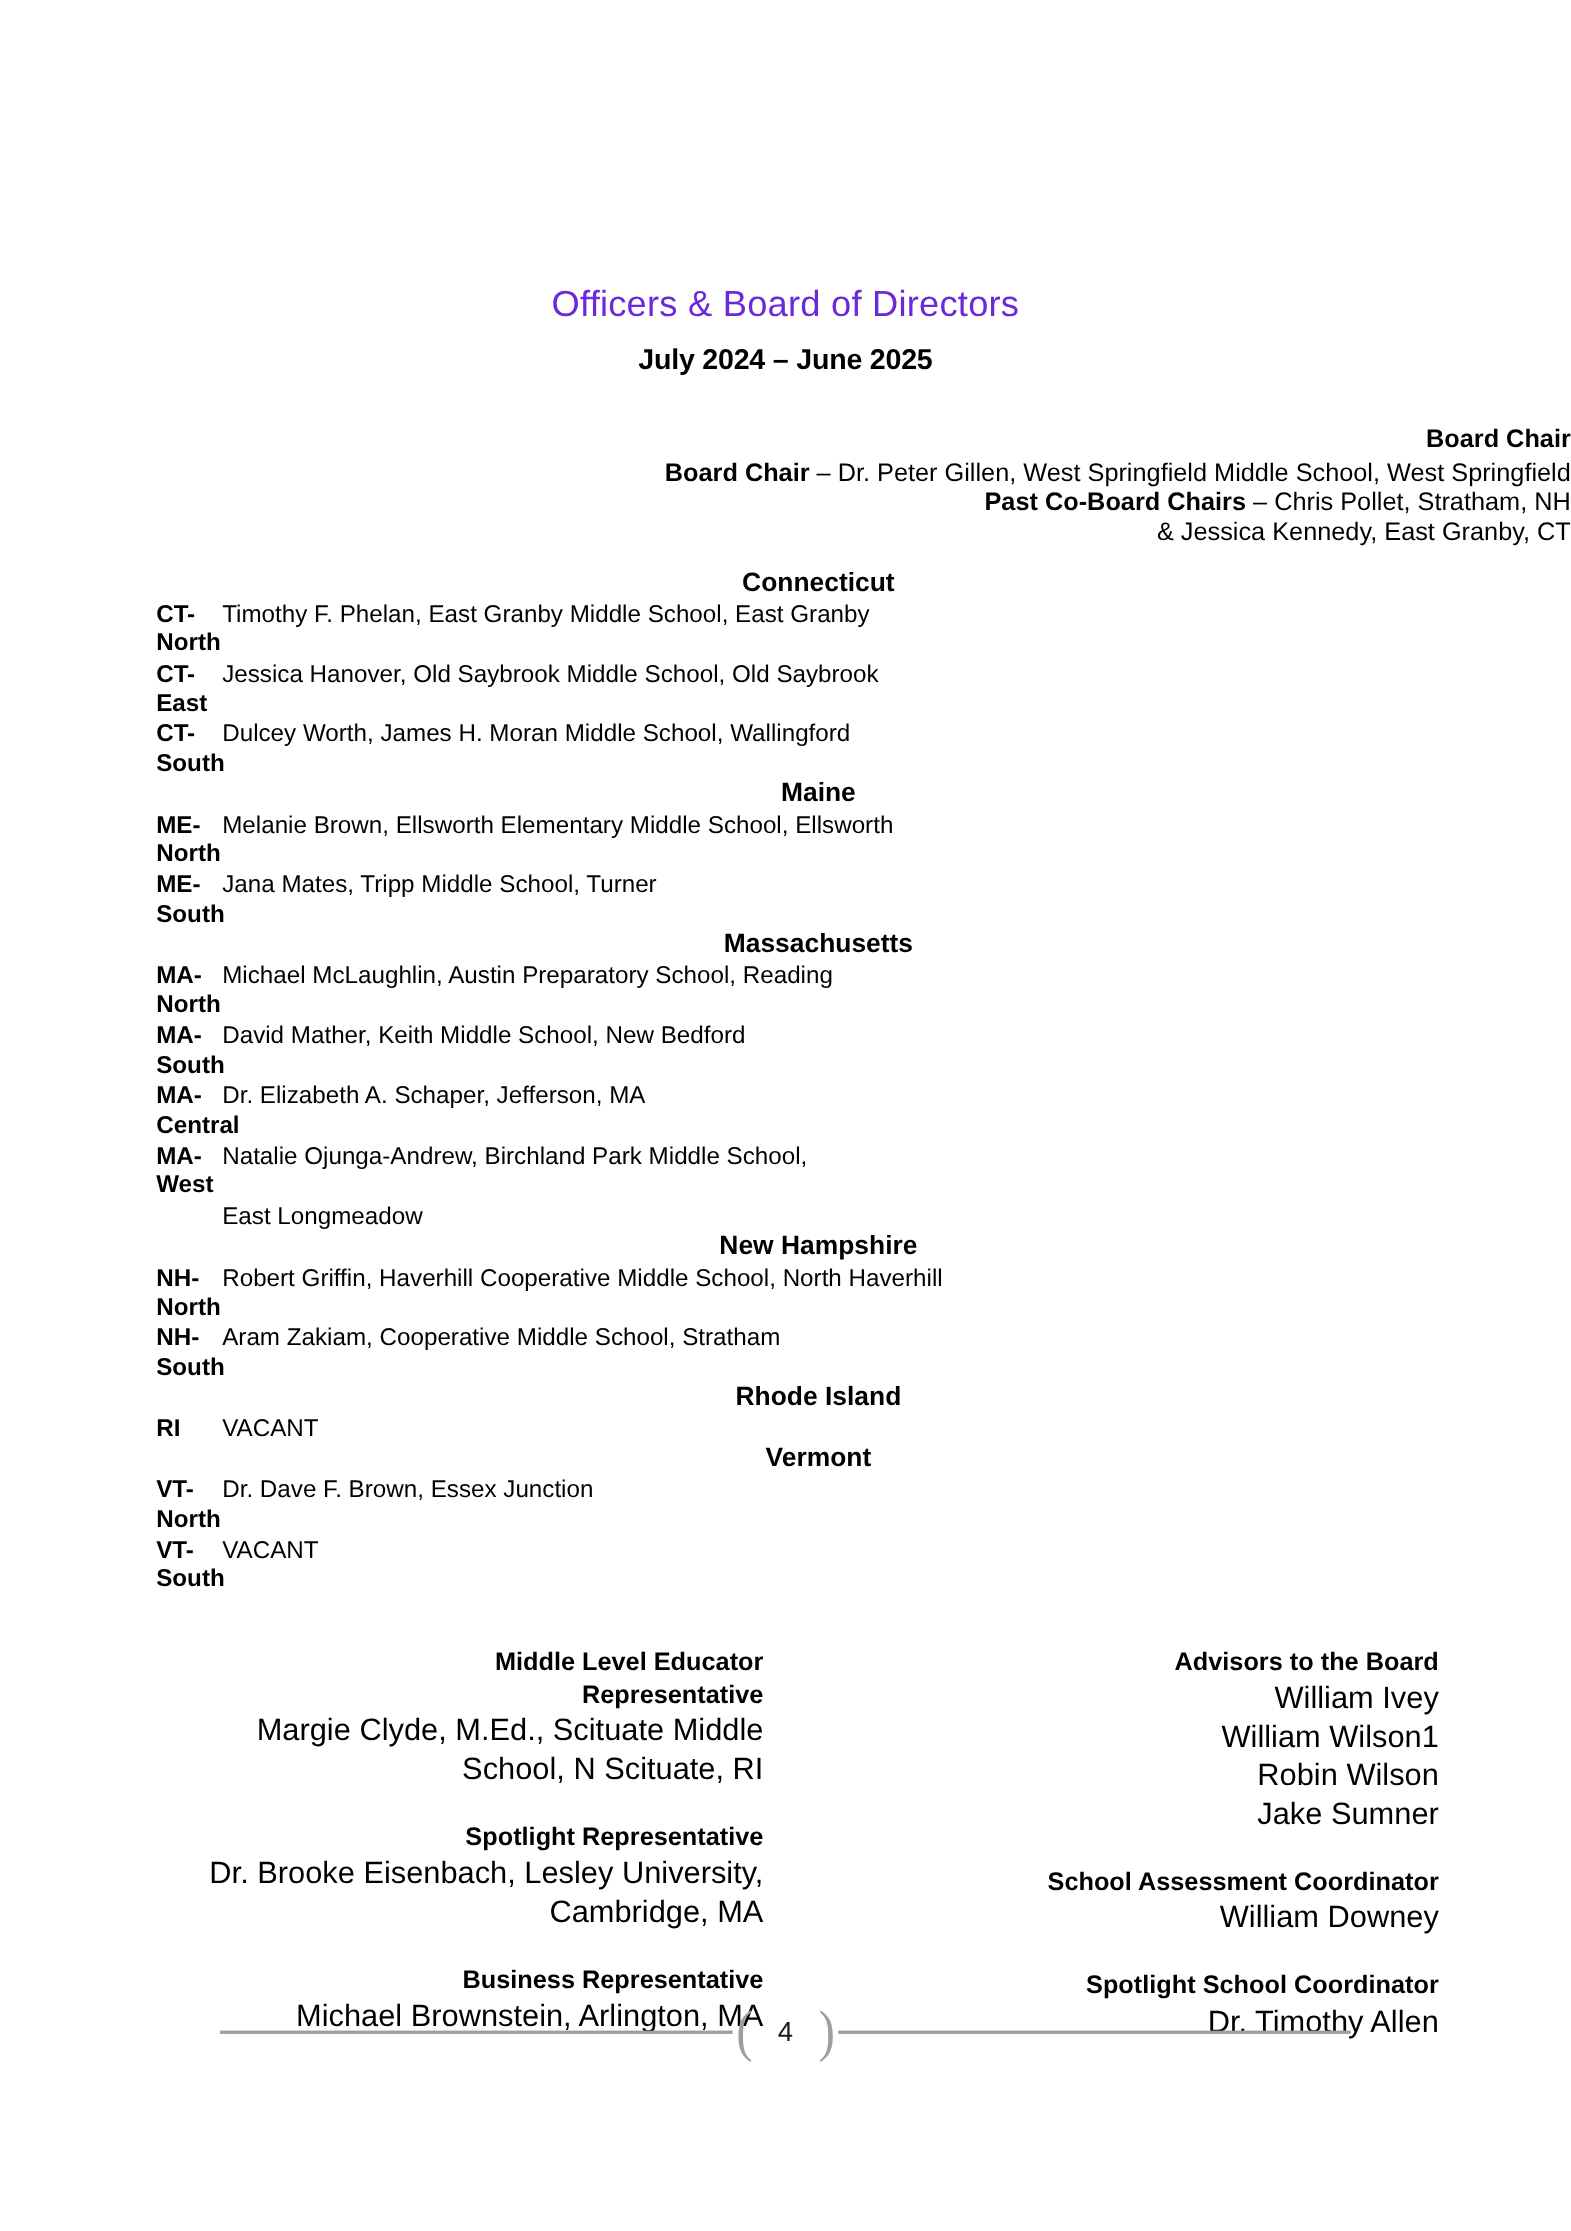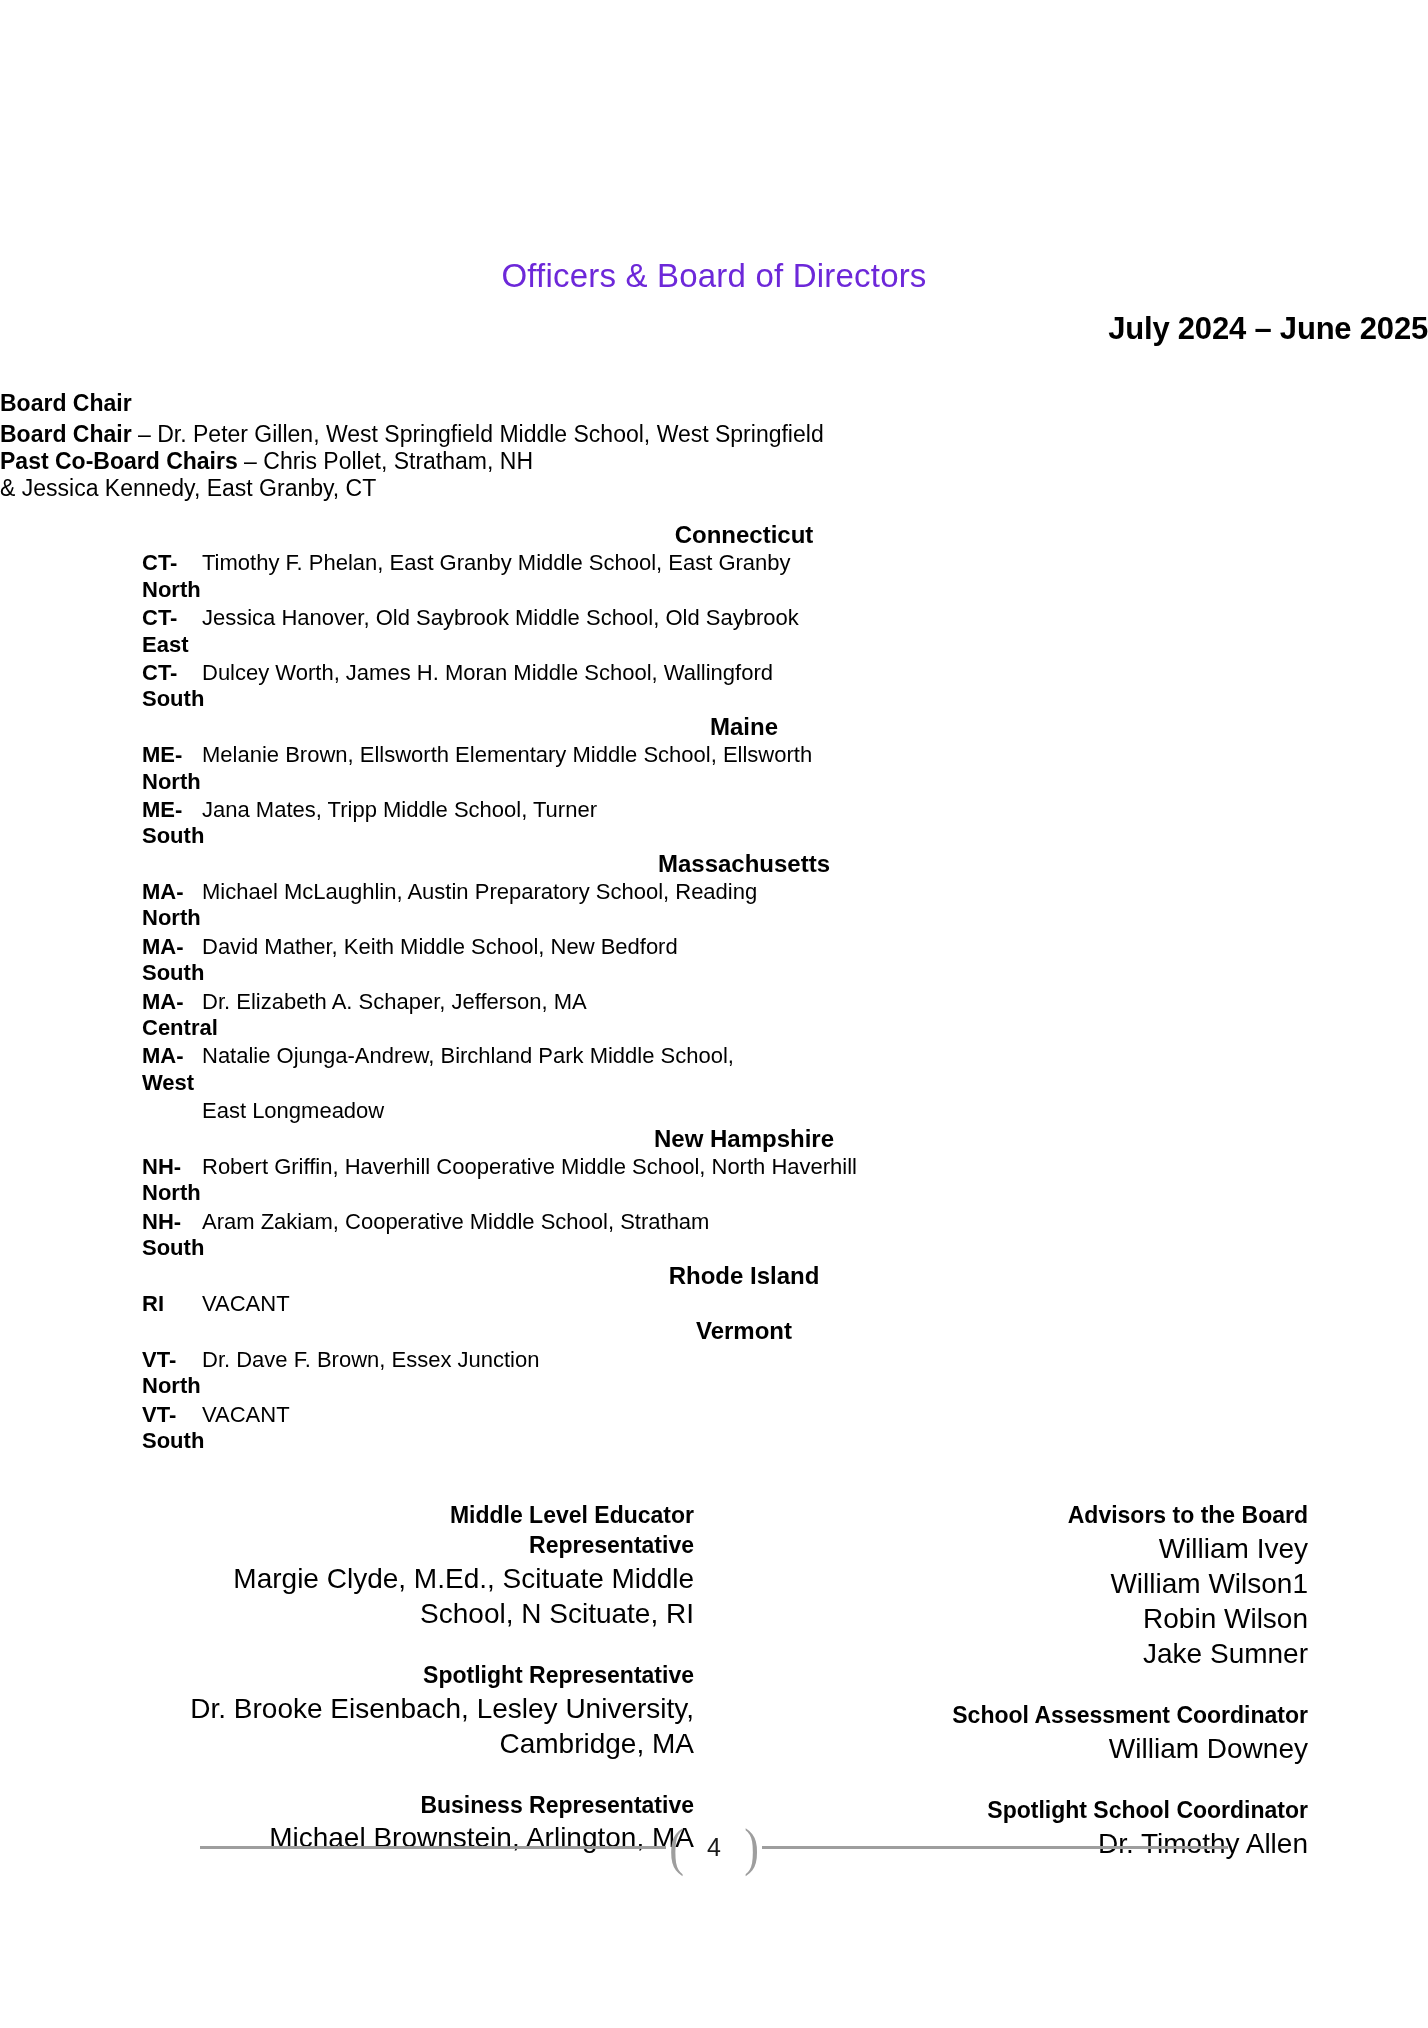--- a/index.html
+++ b/index.html
@@ -27,33 +27,33 @@
     text-align: center;
     color: #6d28d9;
     font-size: 33px;
     font-weight: 400;
     letter-spacing: 0.2px;
     margin: 0;
     padding-top: 258px;
     line-height: 1.1;
   }
   .doc-subtitle {
-    text-align: right;
-    font-size: 31px;
+    text-align: center;
+    font-size: 26px;
     font-weight: 700;
     margin: 0;
     padding-top: 18px;
     line-height: 1.1;
     letter-spacing: -0.2px;
   }
 
   
   .chair-block {
     margin-top: 44px;
-    text-align: left;
+    text-align: right;
     font-size: 23px;
     line-height: 1.17;
   }
   .chair-block .hdr {
     font-weight: 700;
     font-size: 23px;
     display: block;
     margin-bottom: 4px;
   }
   .chair-line {

